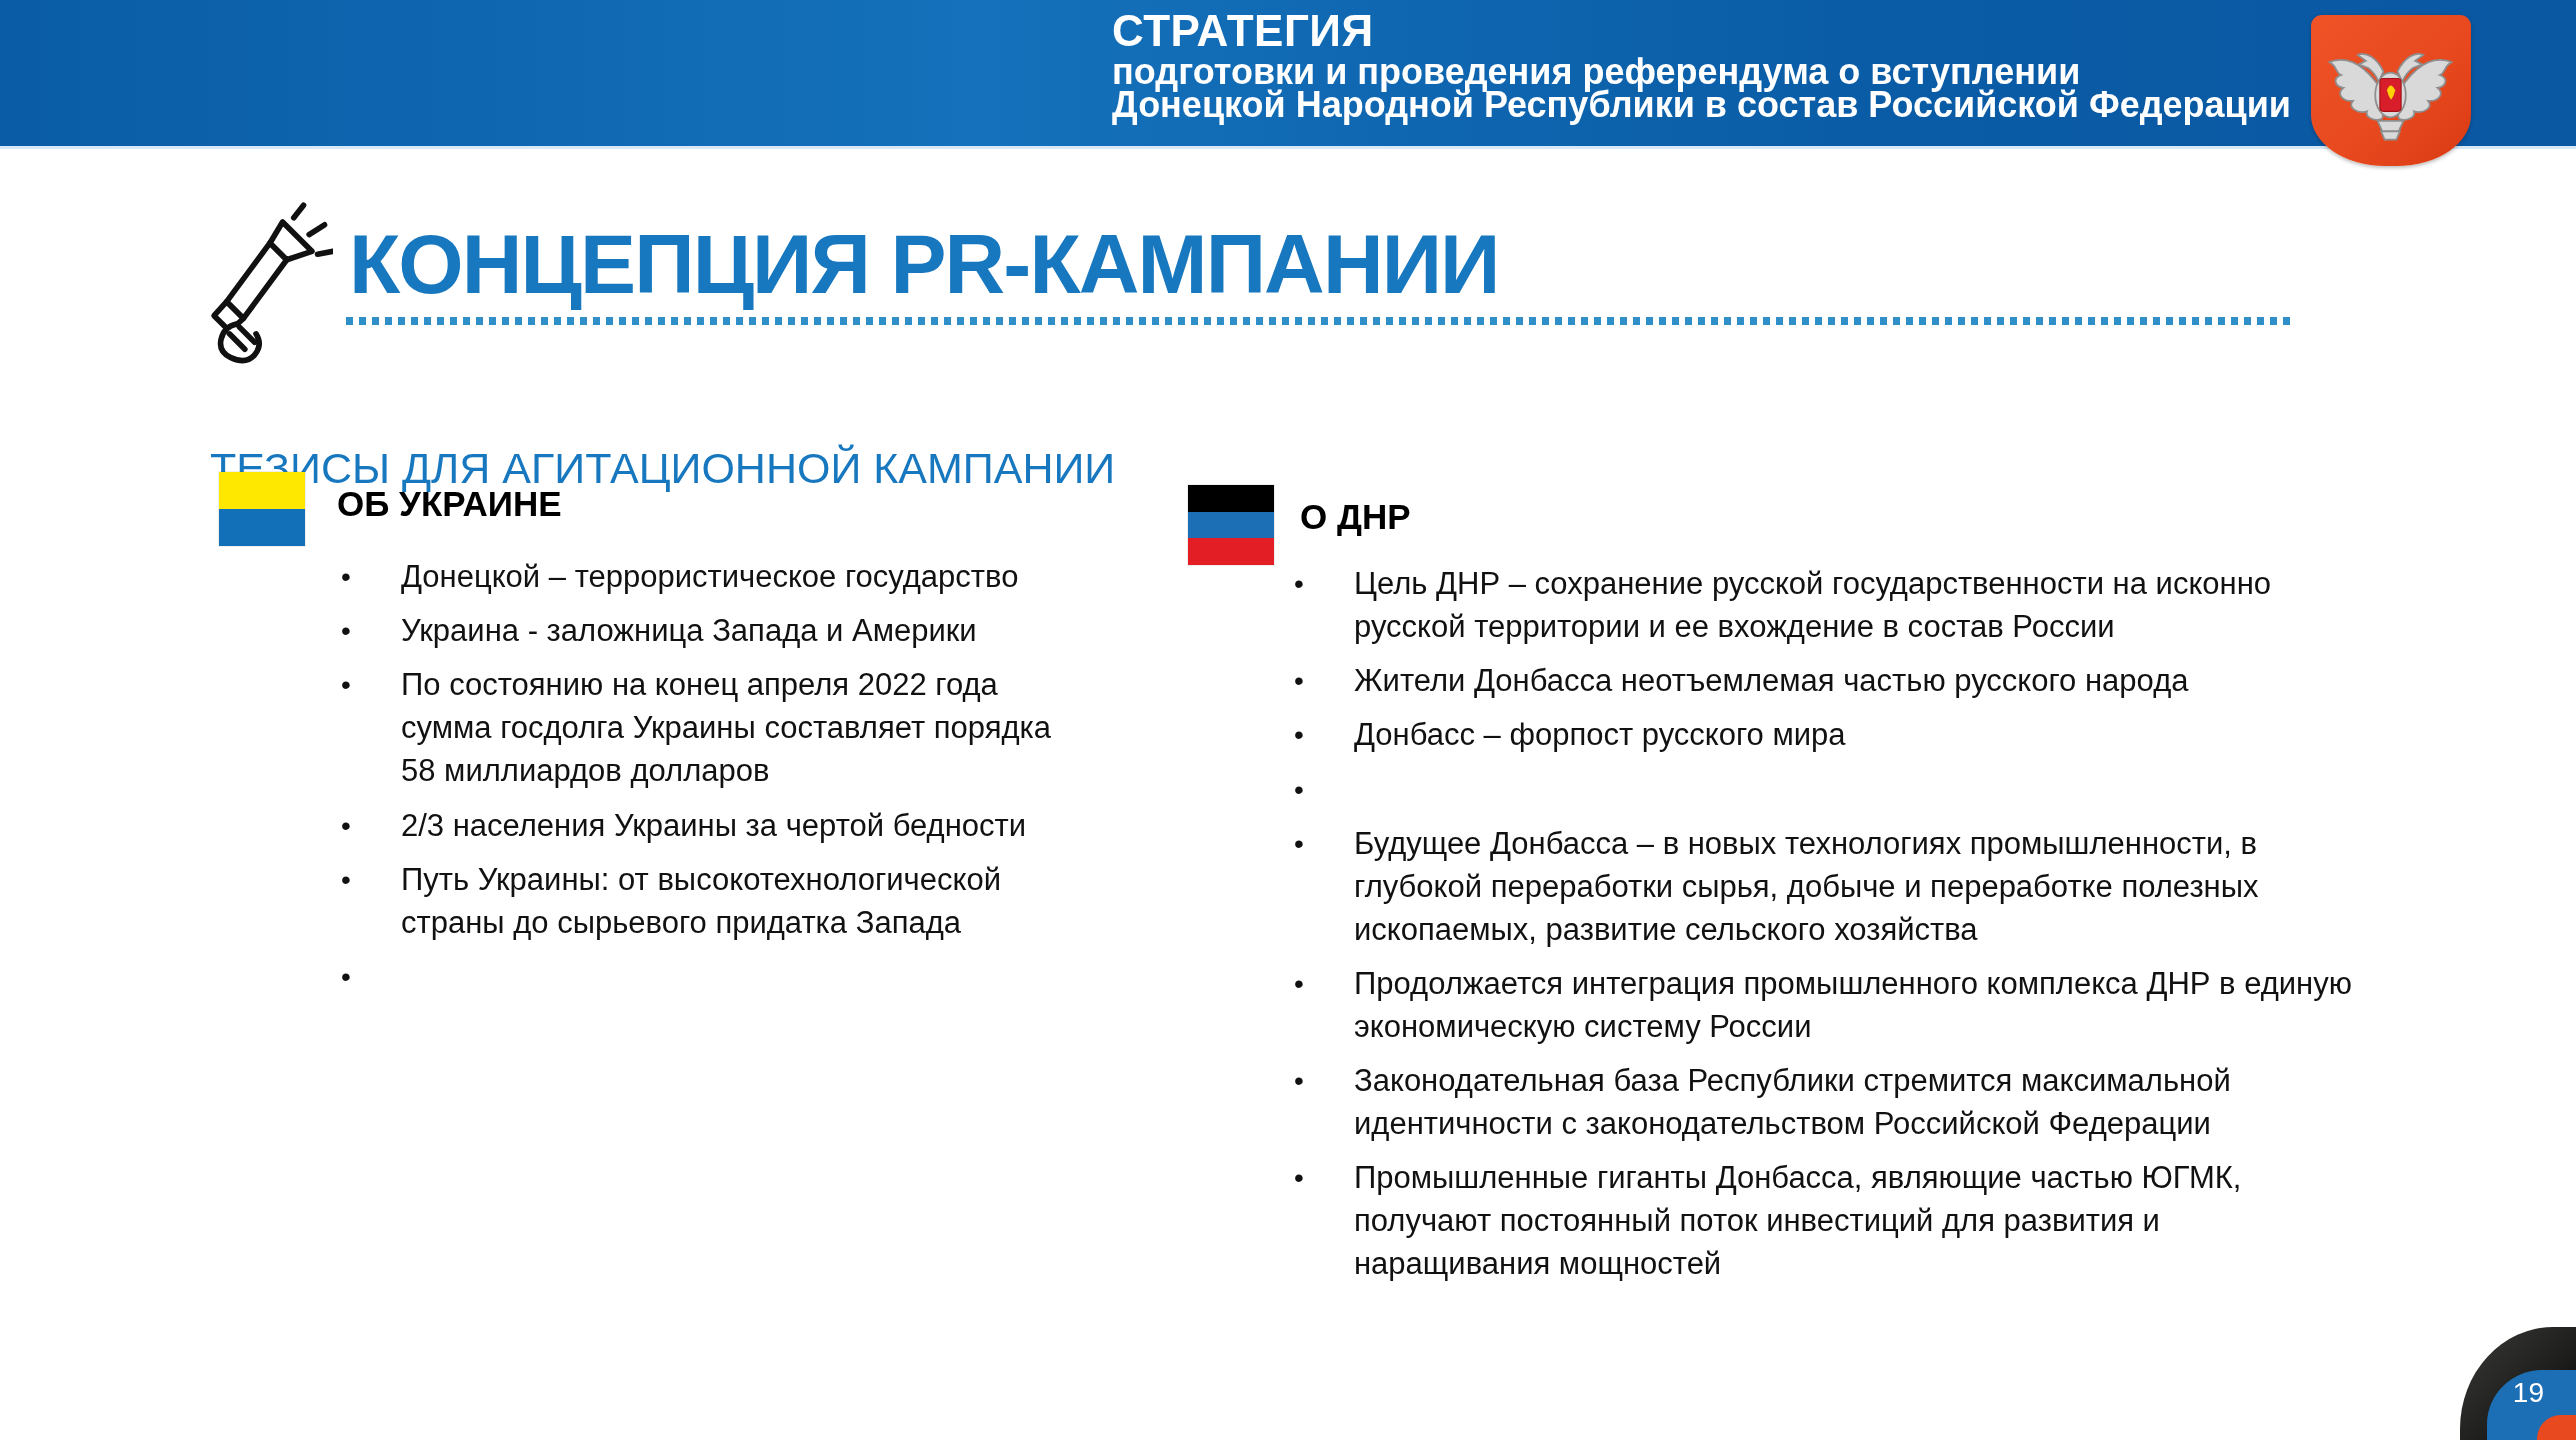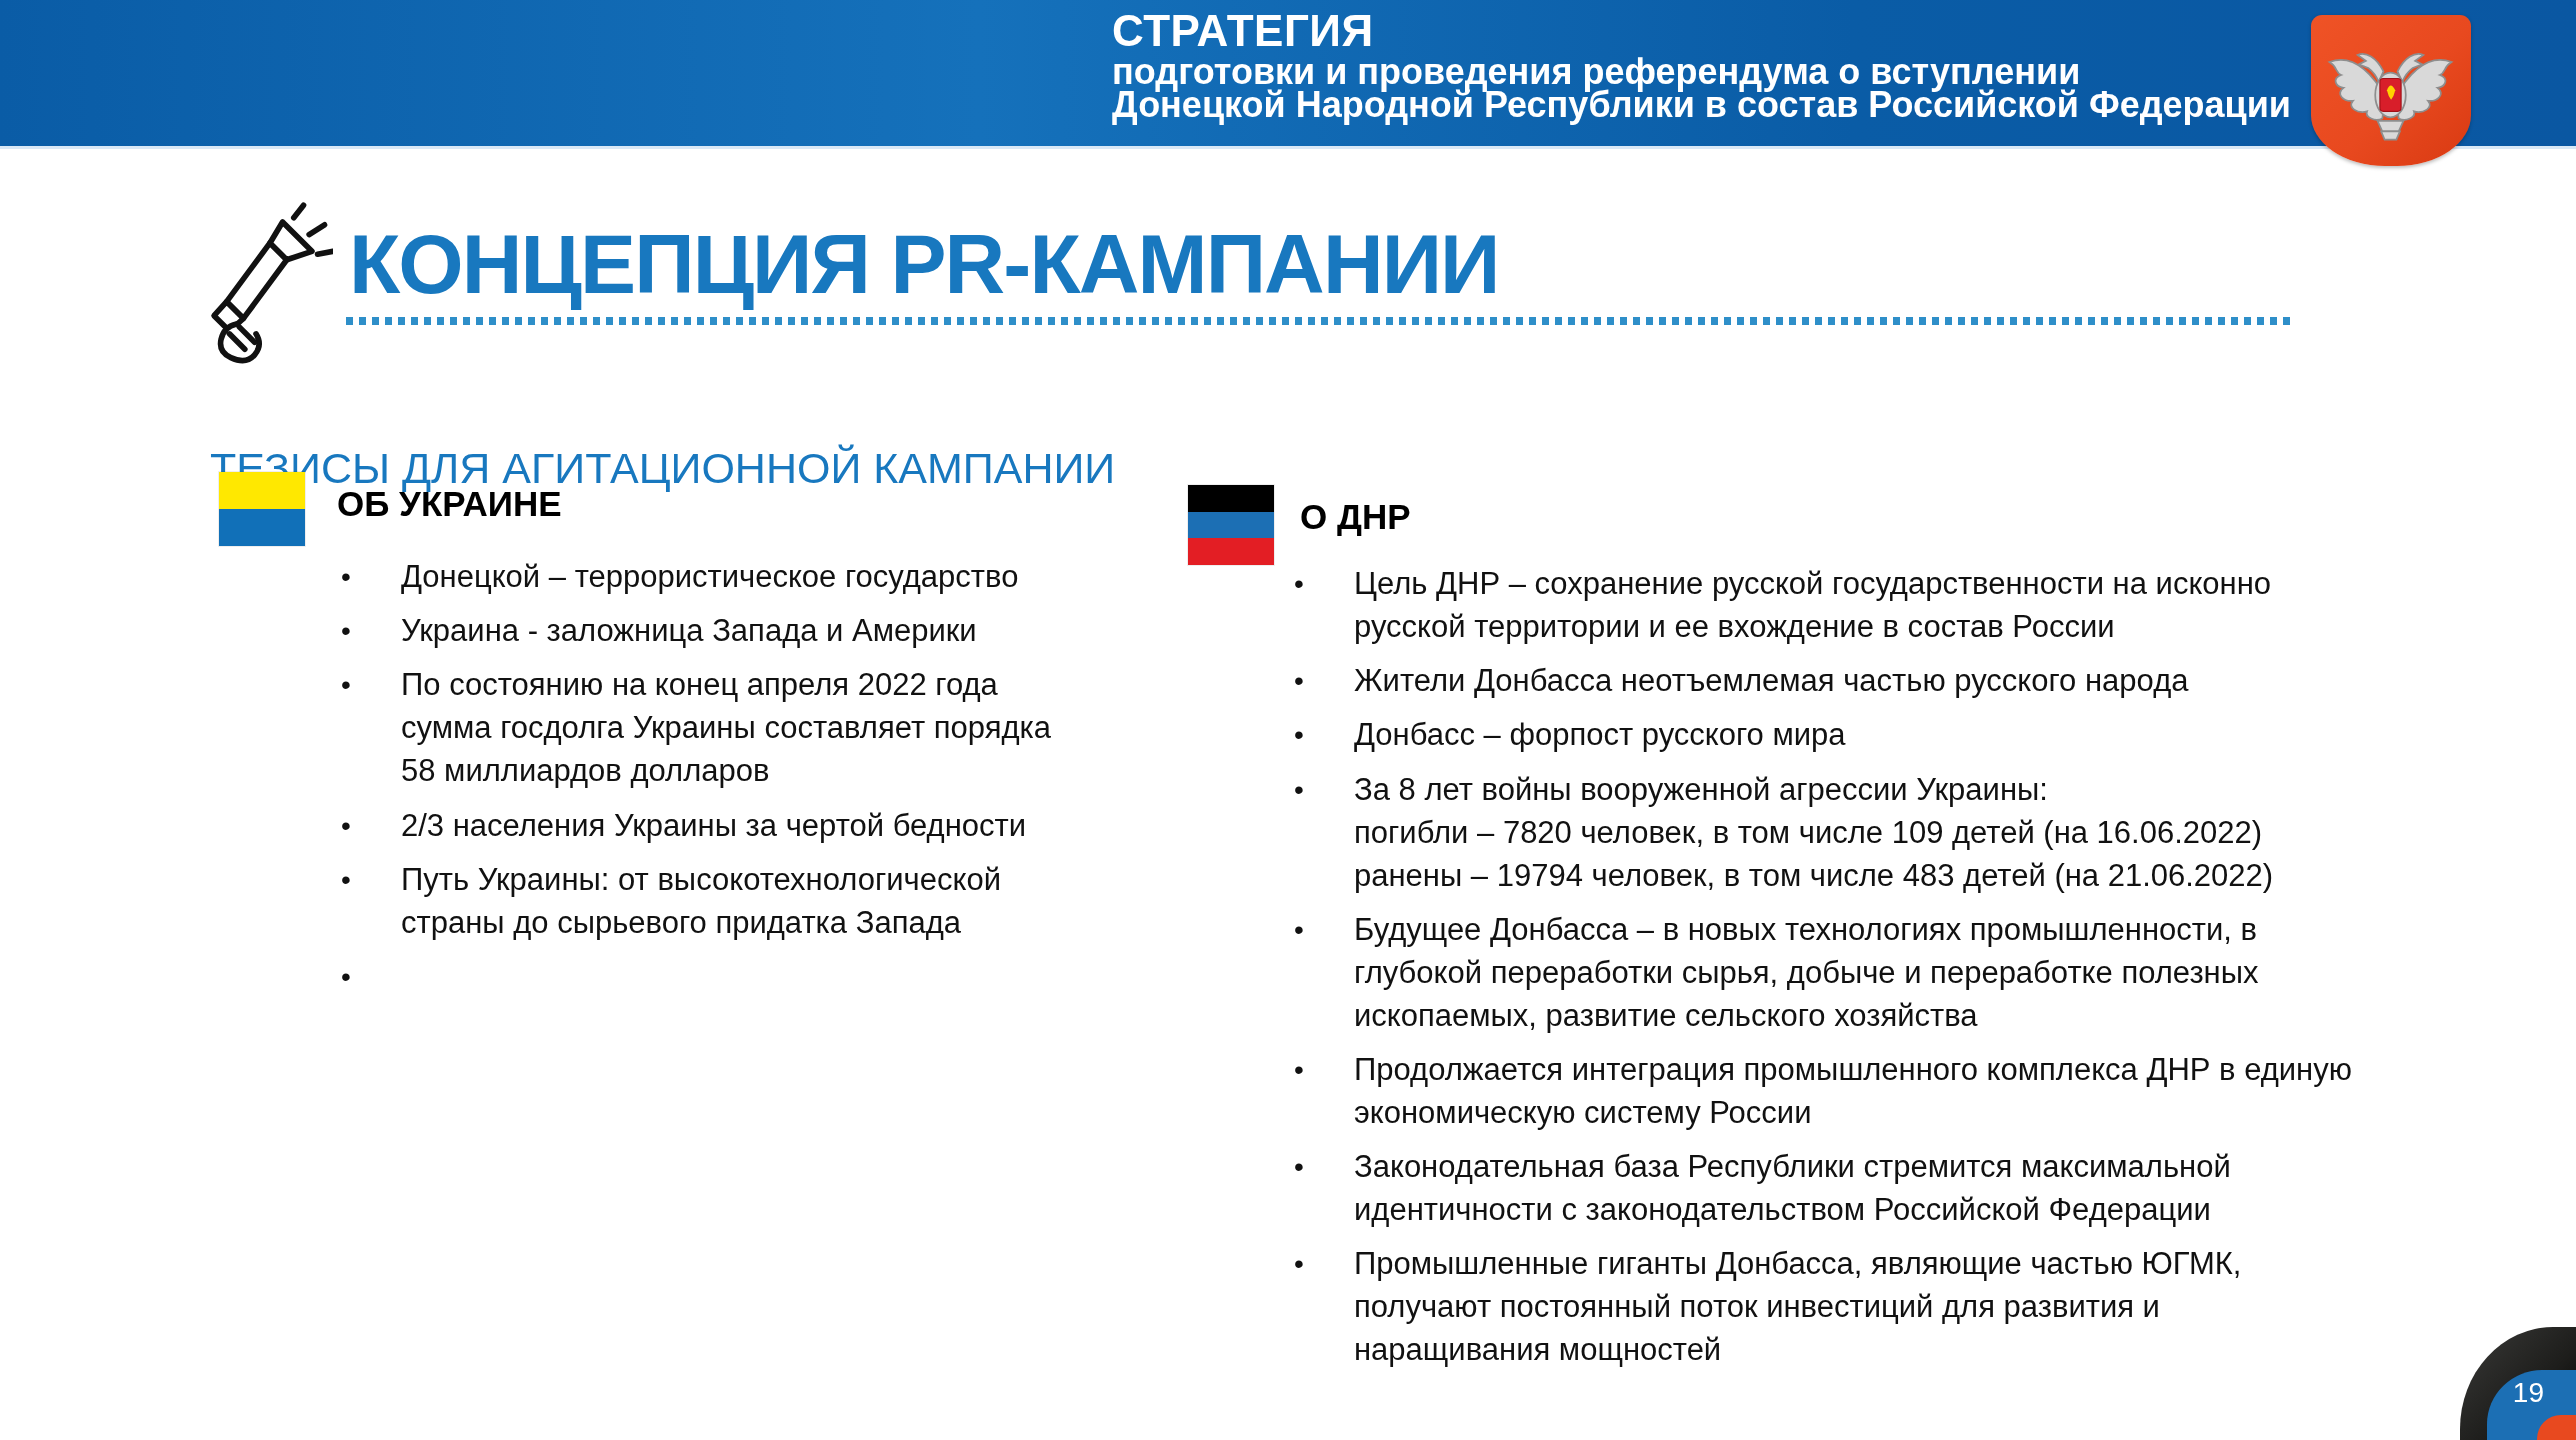--- a/index.html
+++ b/index.html
@@ -181,23 +181,20 @@
       <li>
         <span class="dot">•</span>
         <span class="btext">Жители Донбасса неотъемлемая частью русского народа</span>
       </li>
       <li>
         <span class="dot">•</span>
         <span class="btext">Донбасс – форпост русского мира</span>
       </li>
       <li>
         <span class="dot">•</span>
-        <span class="btext">За 8 лет войны вооруженной агрессии Украины:
-погибли – 7820 человек, в том числе 109 детей (на 16.06.2022)
-ранены – 19794 человек, в том числе 483 детей (на 21.06.2022)</span>
       </li>
       <li>
         <span class="dot">•</span>
         <span class="btext">Будущее Донбасса – в новых технологиях промышленности, в
 глубокой переработки сырья, добыче и переработке полезных
 ископаемых, развитие сельского хозяйства</span>
       </li>
       <li>
         <span class="dot">•</span>
         <span class="btext">Продолжается интеграция промышленного комплекса ДНР в единую

